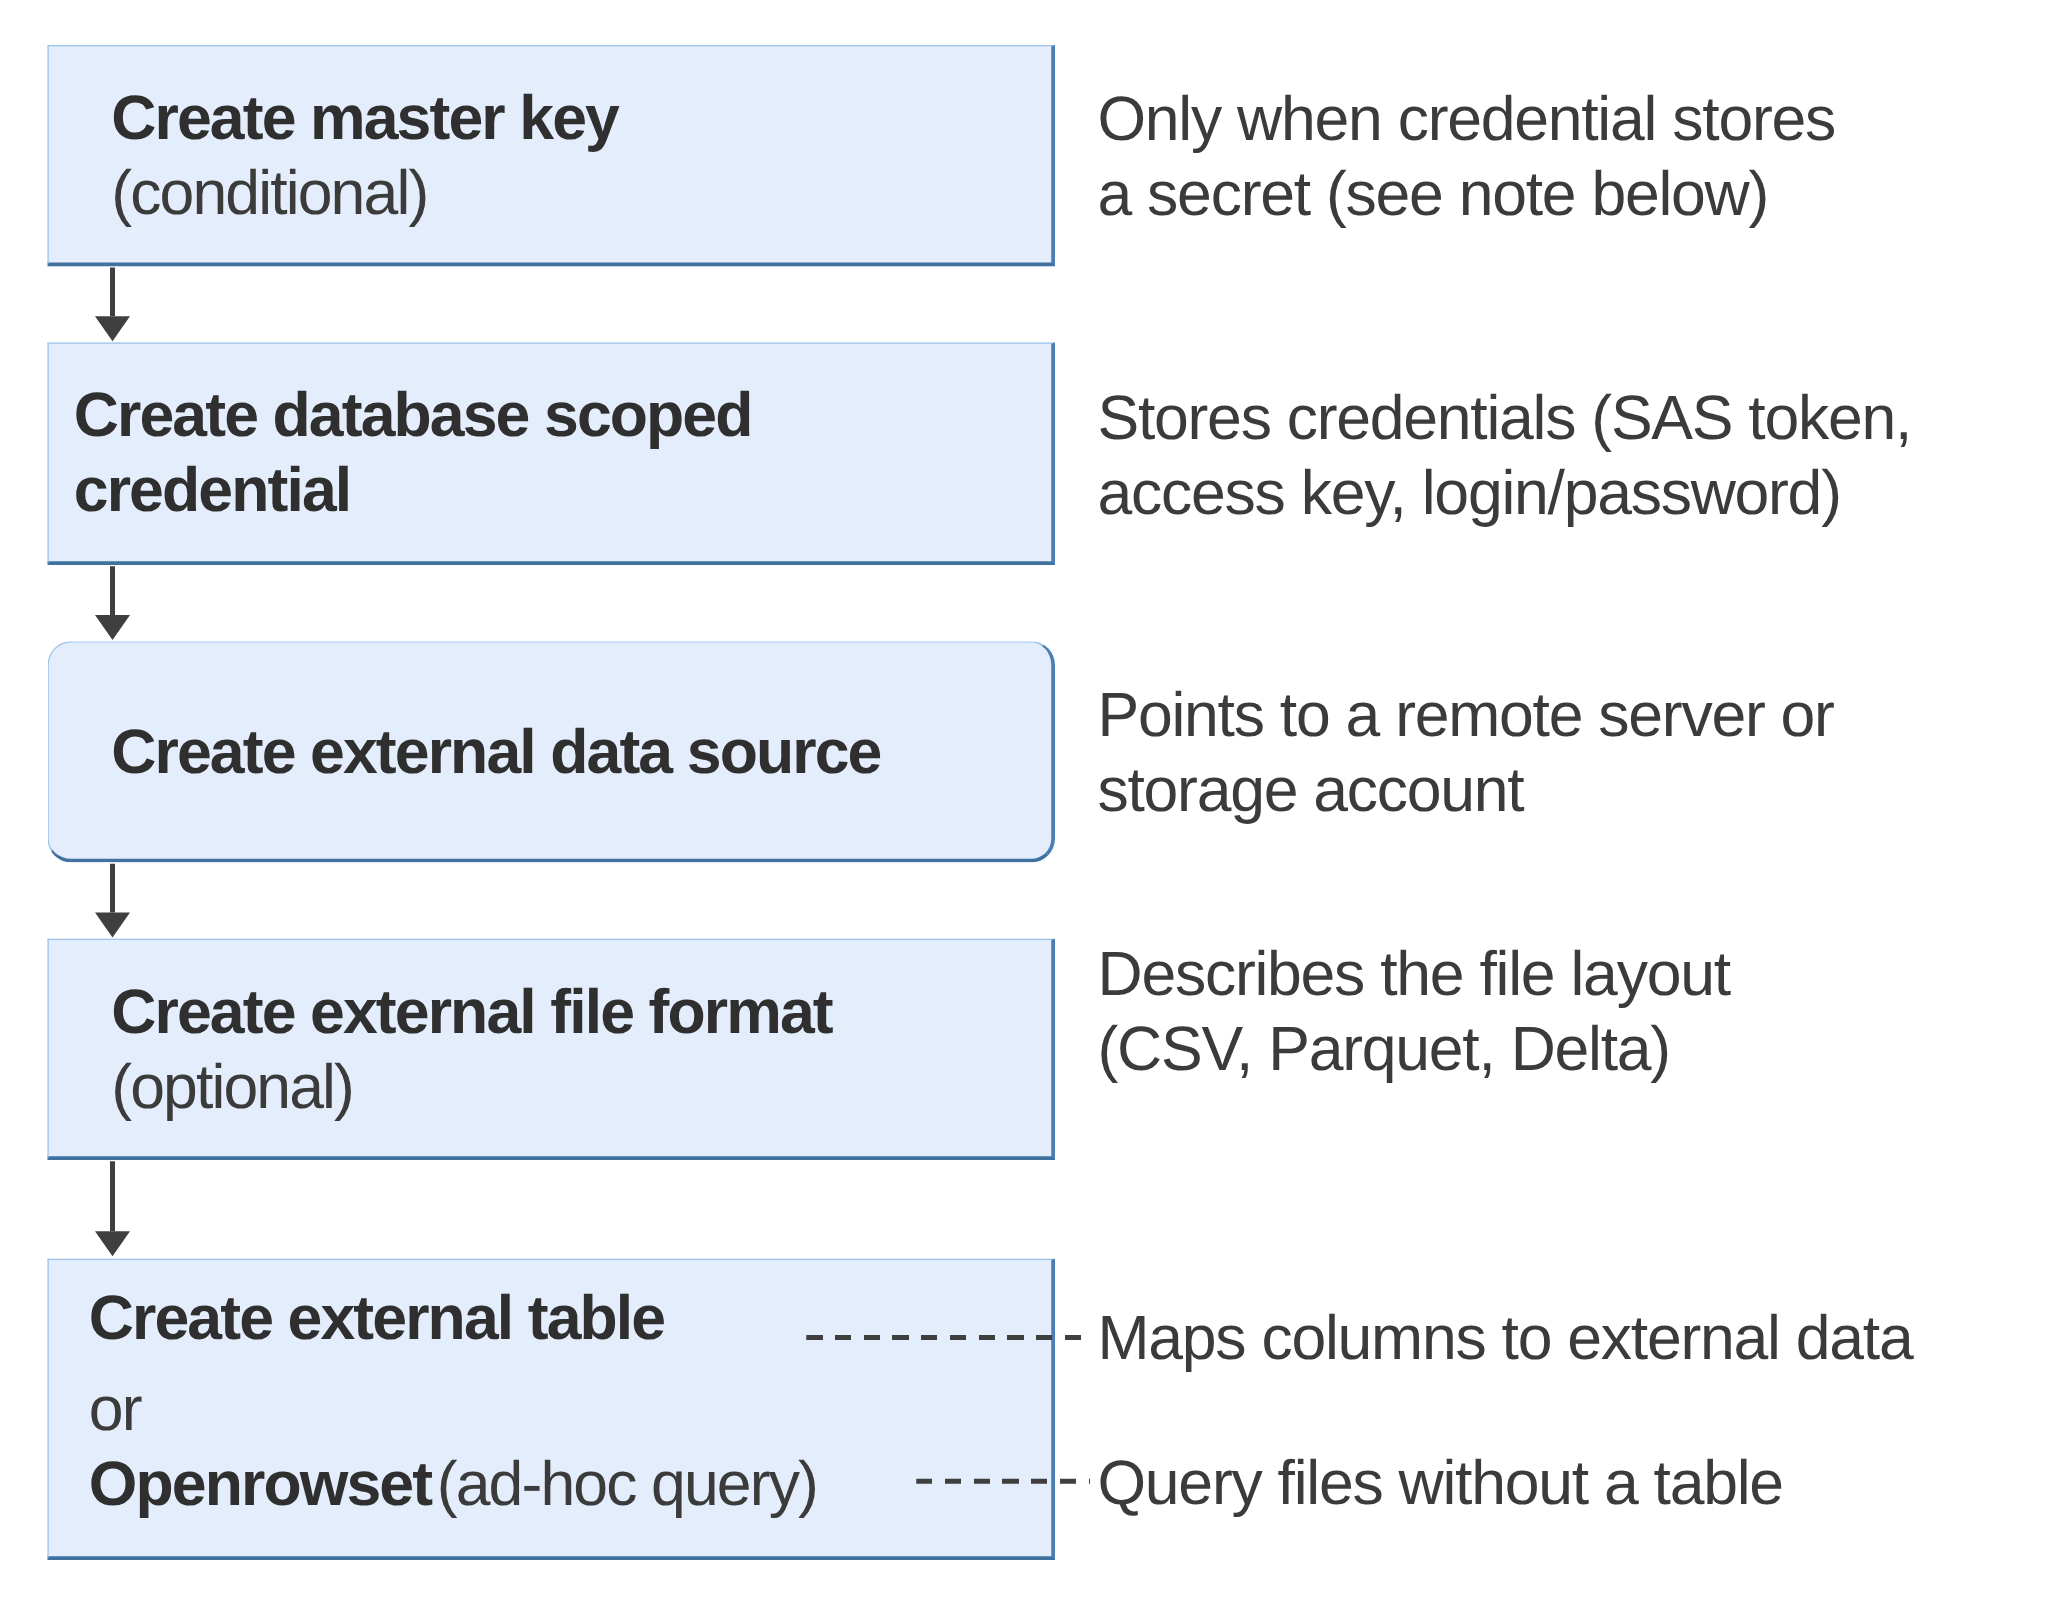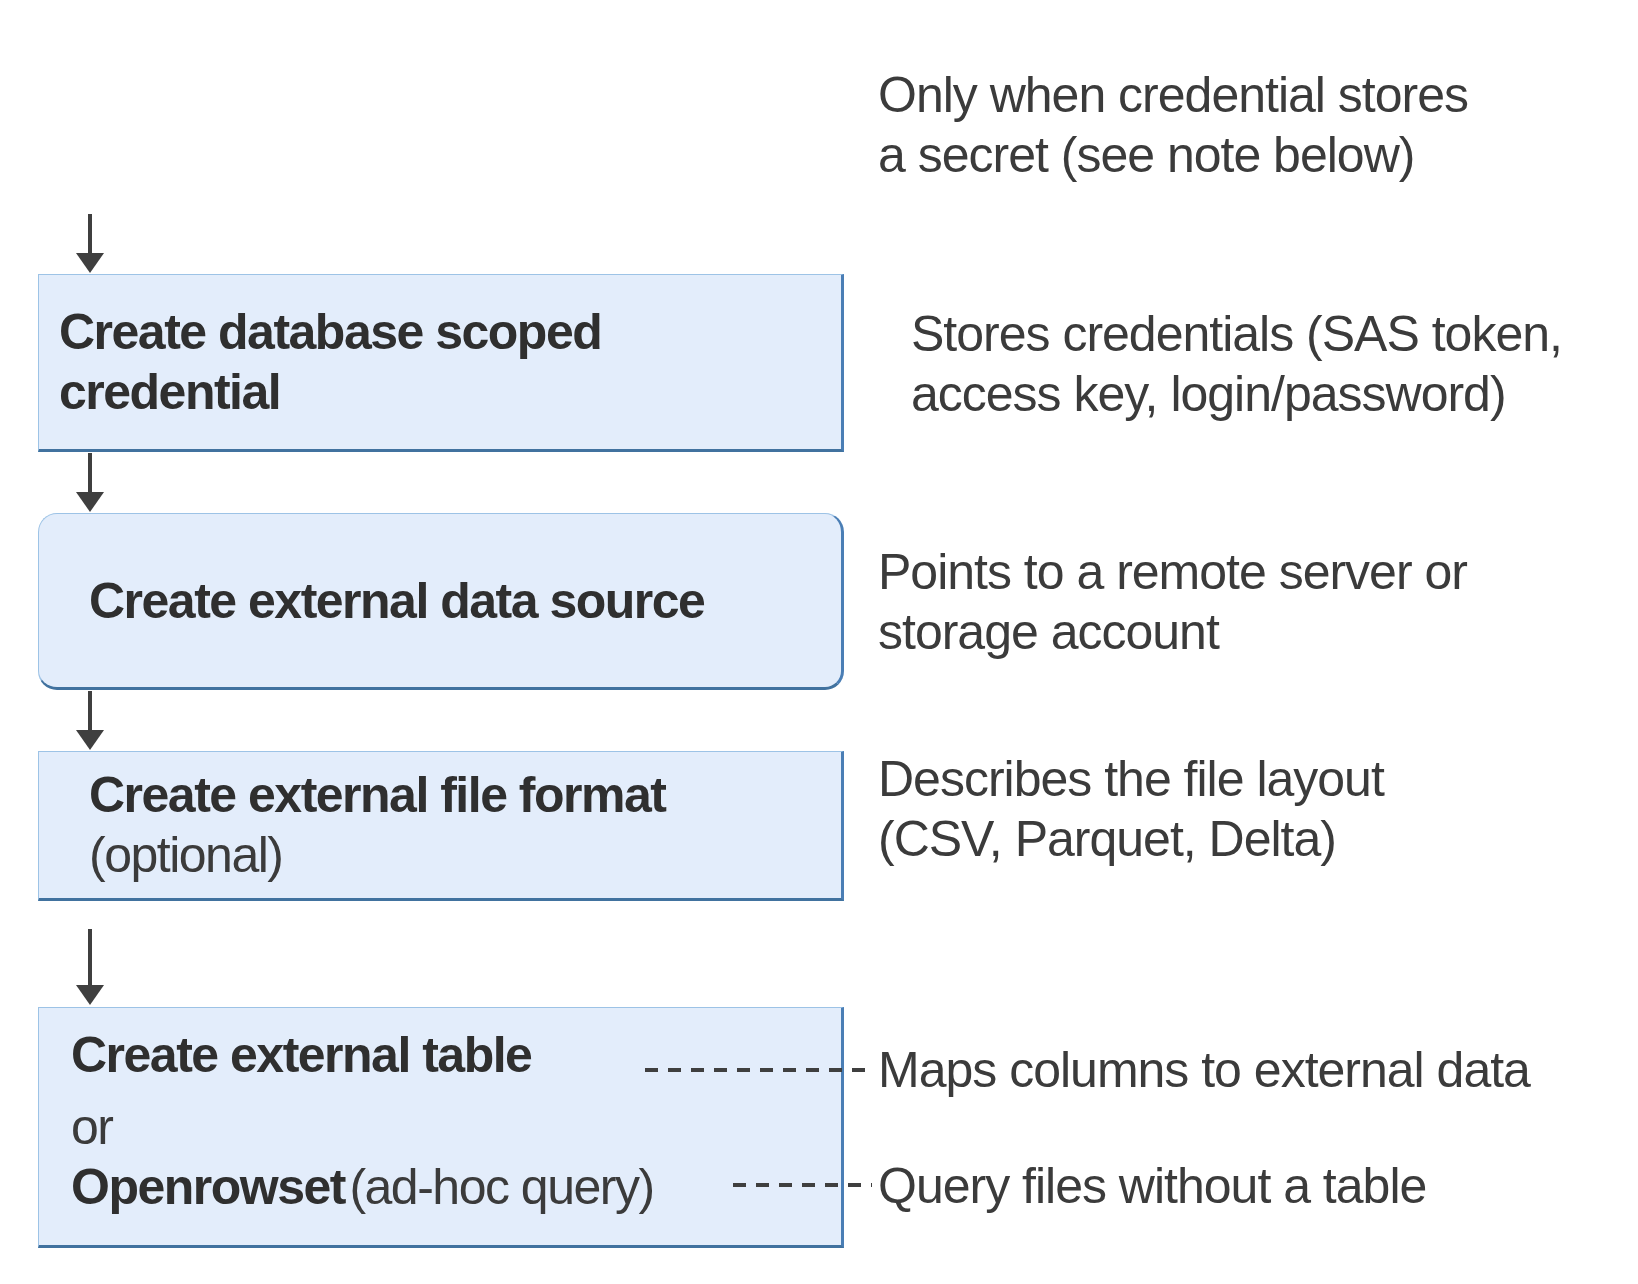--- a/index.html
+++ b/index.html
@@ -21,21 +21,21 @@
     border-right: 3px solid #4a7eb5;
     border-bottom: 3px solid #41729f;
     display: flex;
     flex-direction: column;
     justify-content: center;
     padding-left: 50px;
   }
   .box1 { top: 36px;   height: 177px; }
   .box2 { top: 274px;  height: 178px; padding-left: 20px; }
   .box3 { top: 513px;  height: 177px; border-radius: 19px; }
-  .box4 { top: 751px;  height: 150px; }
+  .box4 { top: 751px;  height: 177px; }
   .box5 { top: 1007px; height: 241px; padding-left: 32px; }
   .title {
     font-size: 50px;
     font-weight: 700;
     color: #2f2f2f;
     letter-spacing: -1.5px;
     line-height: 60px;
     max-width: 700px;
   }
   .sub {
@@ -51,21 +51,21 @@
     position: absolute;
     left: 878px;
     font-size: 50px;
     font-weight: 400;
     color: #3b3b3b;
     letter-spacing: -1px;
     line-height: 60px;
     white-space: nowrap;
   }
   .n1  { top: 65px; }
-  .n2  { top: 304px; margin-left: 33px; }
+  .n2  { top: 304px; }
   .n3  { top: 542px; }
   .n4  { top: 749px; }
   .n5a { top: 1040px; }
   .n5b { top: 1156px; }
   .arrow {
     position: absolute;
     left: 76px;
     width: 28px;
     display: flex;
     flex-direction: column;
@@ -88,20 +88,24 @@
     background: repeating-linear-gradient(90deg, #3f3f3f 0 13px, transparent 13px 23px);
   }
   .d1 { left: 645px; top: 1068px; width: 227px; }
   .d2 { left: 733px; top: 1183px; width: 139px; }
 </style>
 </head>
 <body>
 
 <div class="canvas">
 
+  <div class="box box1">
+    <div class="title">Create master key</div>
+    <div class="sub">(conditional)</div>
+  </div>
 
   <div class="arrow a1">
     <div class="stem"></div>
     <div class="head"></div>
   </div>
 
   <div class="box box2">
     <div class="title">Create database scoped credential</div>
   </div>
 

